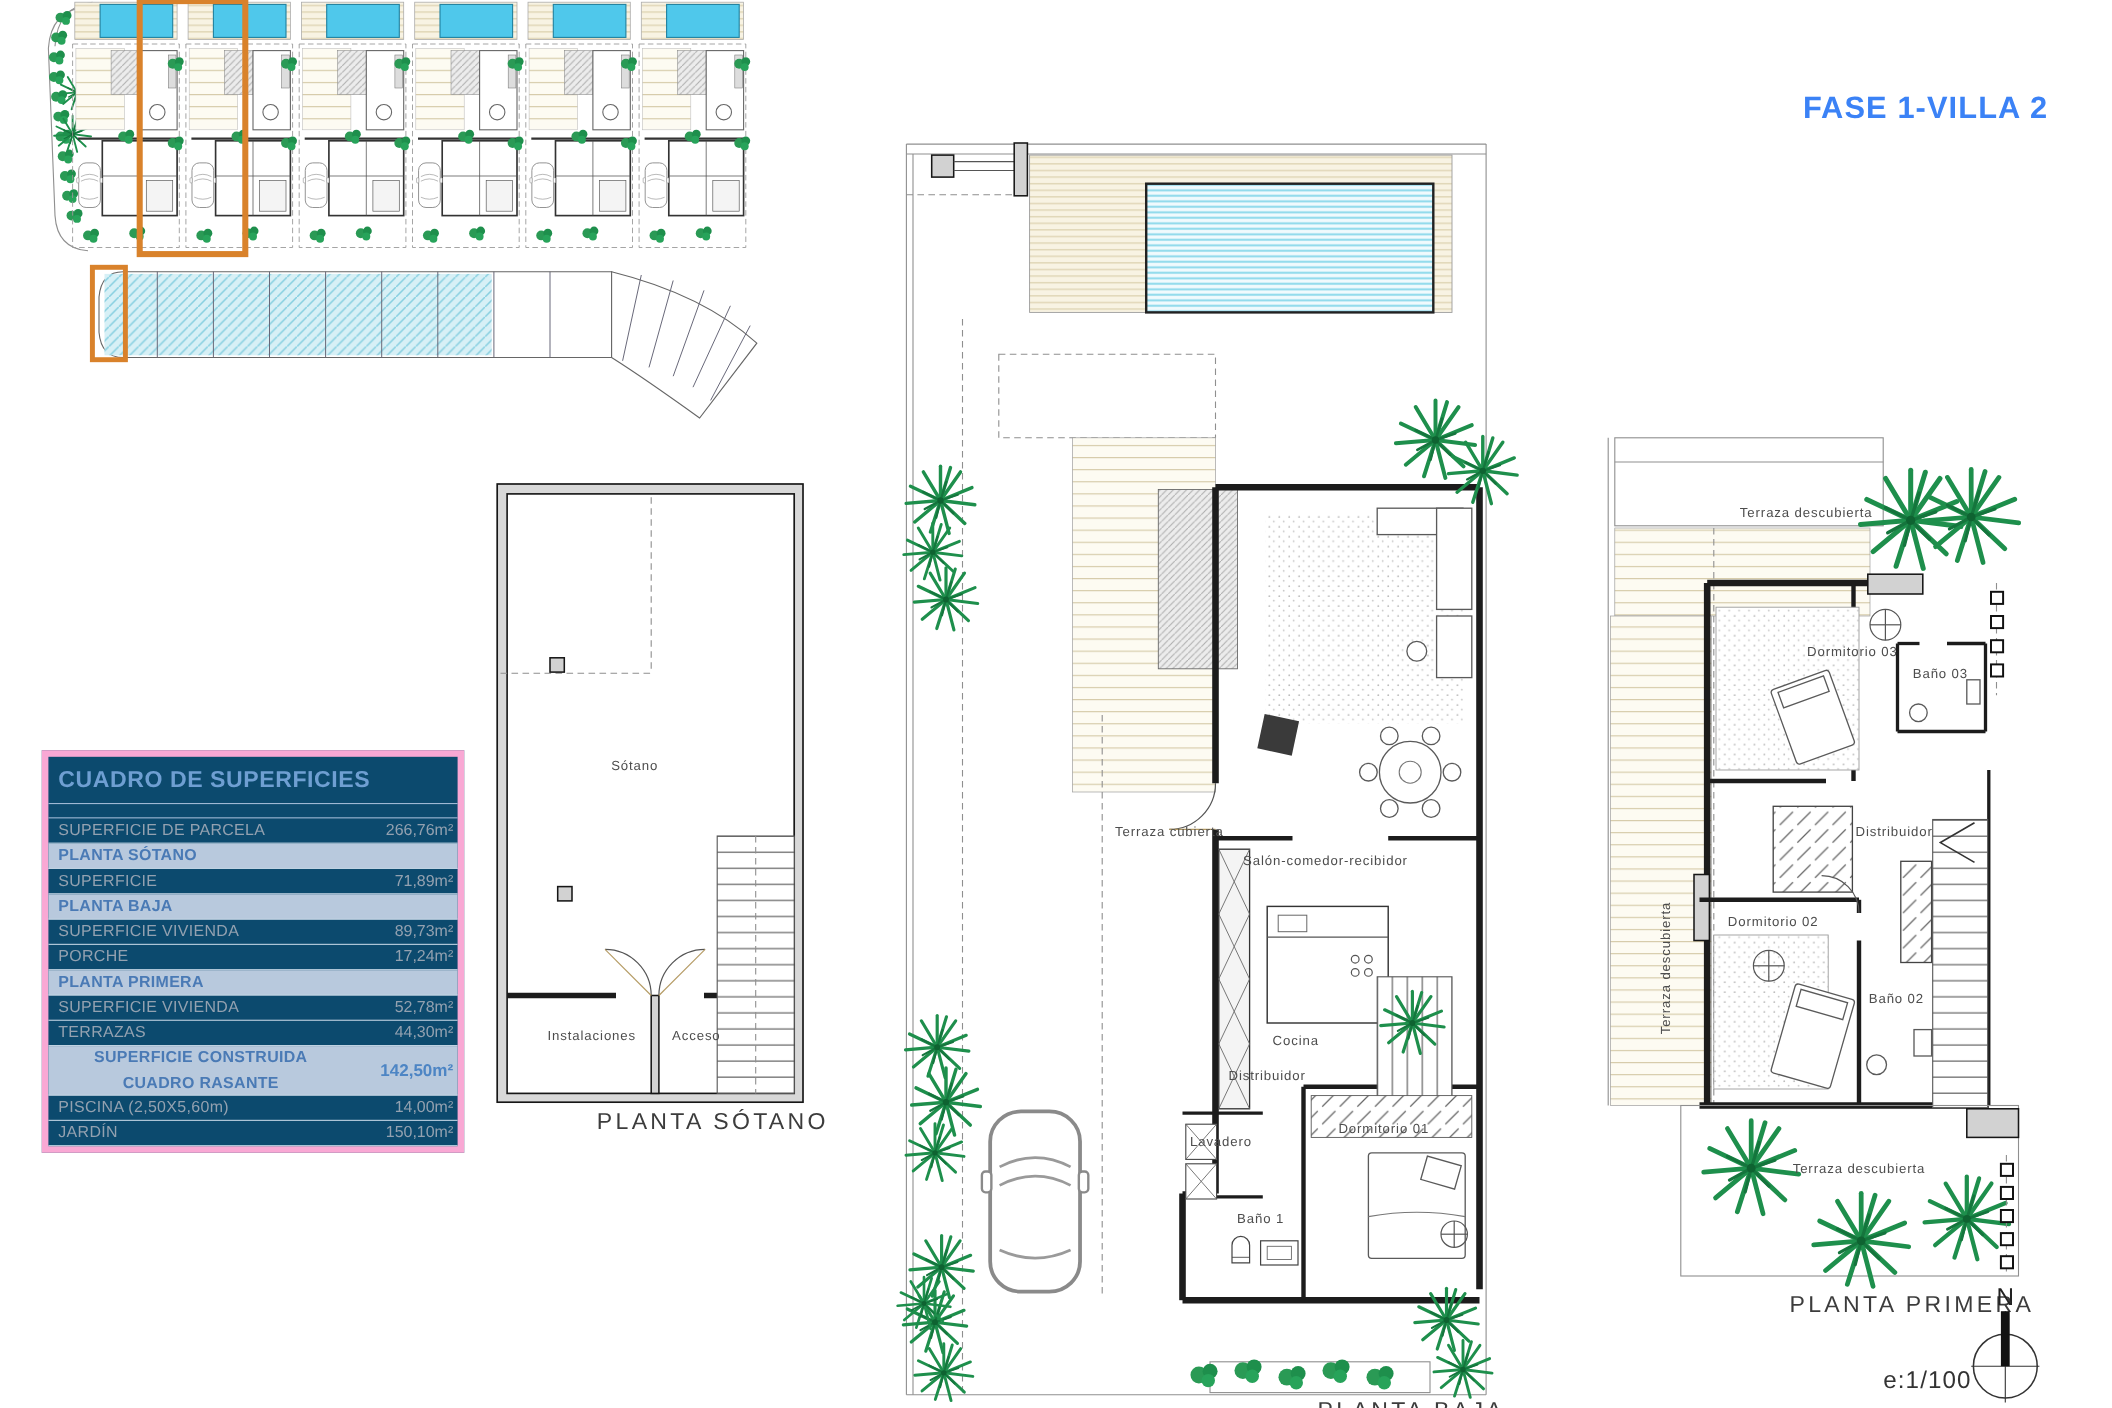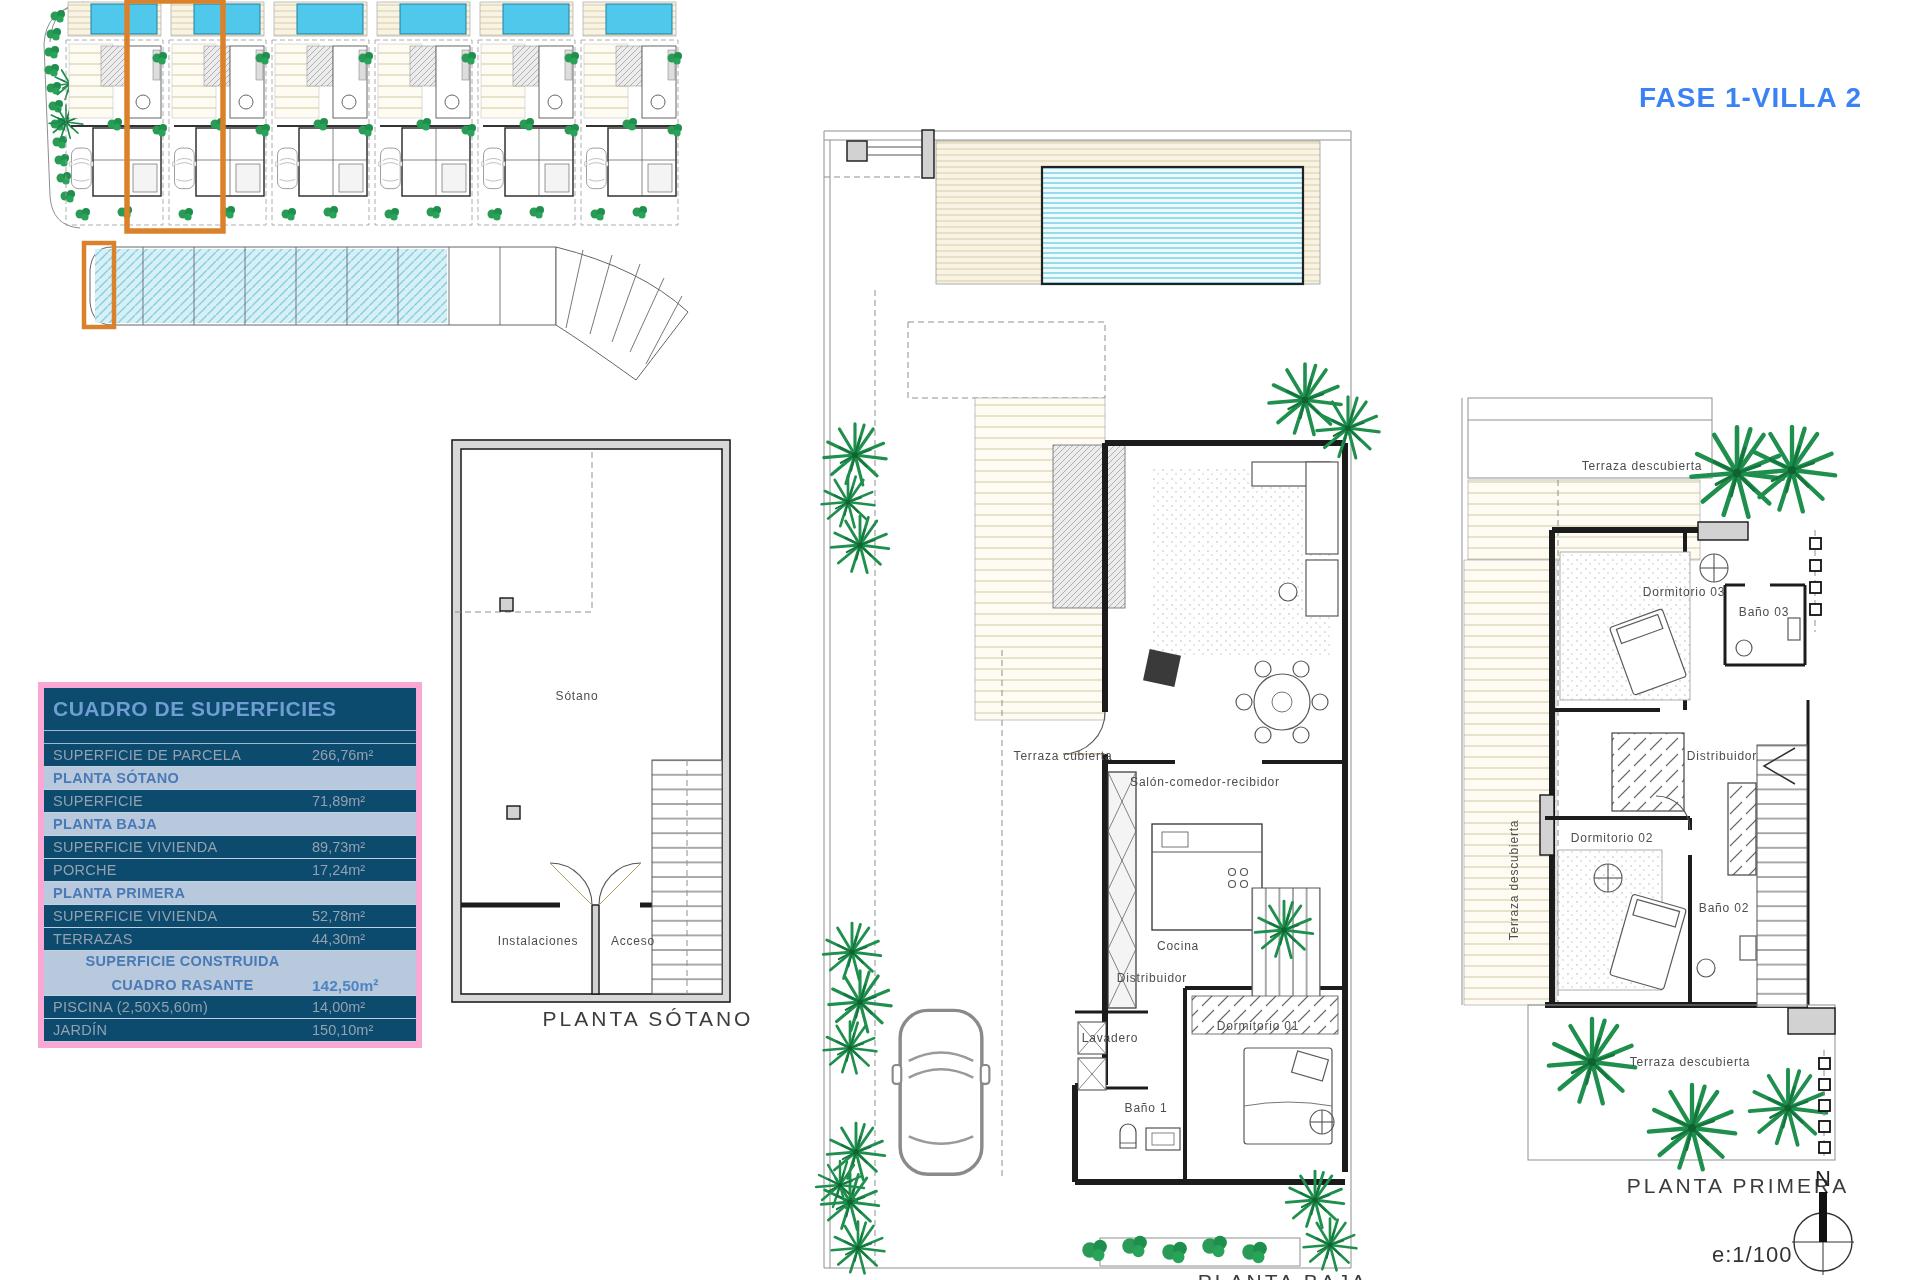--- a/index.html
+++ b/index.html
@@ -28,26 +28,26 @@
   
   .surf-table{position:absolute;left:38px;top:645px;width:372px;border:6px solid #f9a8d4;
               background:#0c4a6e;font-size:14.5px;color:#93a1b0;margin-top:37px;}
   .surf-title{height:42px;display:flex;align-items:center;padding-left:9px;
               font-size:21px;font-weight:bold;color:#6f9fd2;letter-spacing:.5px;
               border-bottom:1px solid #9fb8d4;}
   .surf-spacer{height:12px;border-bottom:1px solid #9fb8d4;}
   .row{display:flex;align-items:center;height:22px;border-bottom:1px solid #bfd2e2;
        padding:0 4px 0 9px;}
   .row .lab{flex:1;letter-spacing:.3px;}
-  .row .val{width:100px;text-align:left;}
+  .row .val{width:100px;text-align:right;}
   .row.section{background:#b8c9dd;color:#4a7ab5;font-weight:bold;letter-spacing:.4px;}
   .row.bigsection{height:44px;background:#b8c9dd;color:#4a7ab5;font-weight:bold;
                   align-items:flex-start;}
   .row.bigsection .lab{display:flex;flex-direction:column;justify-content:space-between;height:40px;padding:2px 0;align-items:center;}
-  .row.bigsection .val{align-self:flex-end;padding-bottom:0;color:#4d85c4;font-size:15.5px;}
+  .row.bigsection .val{align-self:flex-end;padding-bottom:12px;color:#4d85c4;font-size:15.5px;}
 </style>
 </head>
 <body>
 
 <div id="stage">
 
 <svg id="planSVG" width="1920" height="1280" viewBox="0 0 1920 1280">
   <defs>
     <pattern id="deck" width="8" height="6" patternUnits="userSpaceOnUse">
       <rect width="8" height="6" fill="#f8f3e3"></rect>

